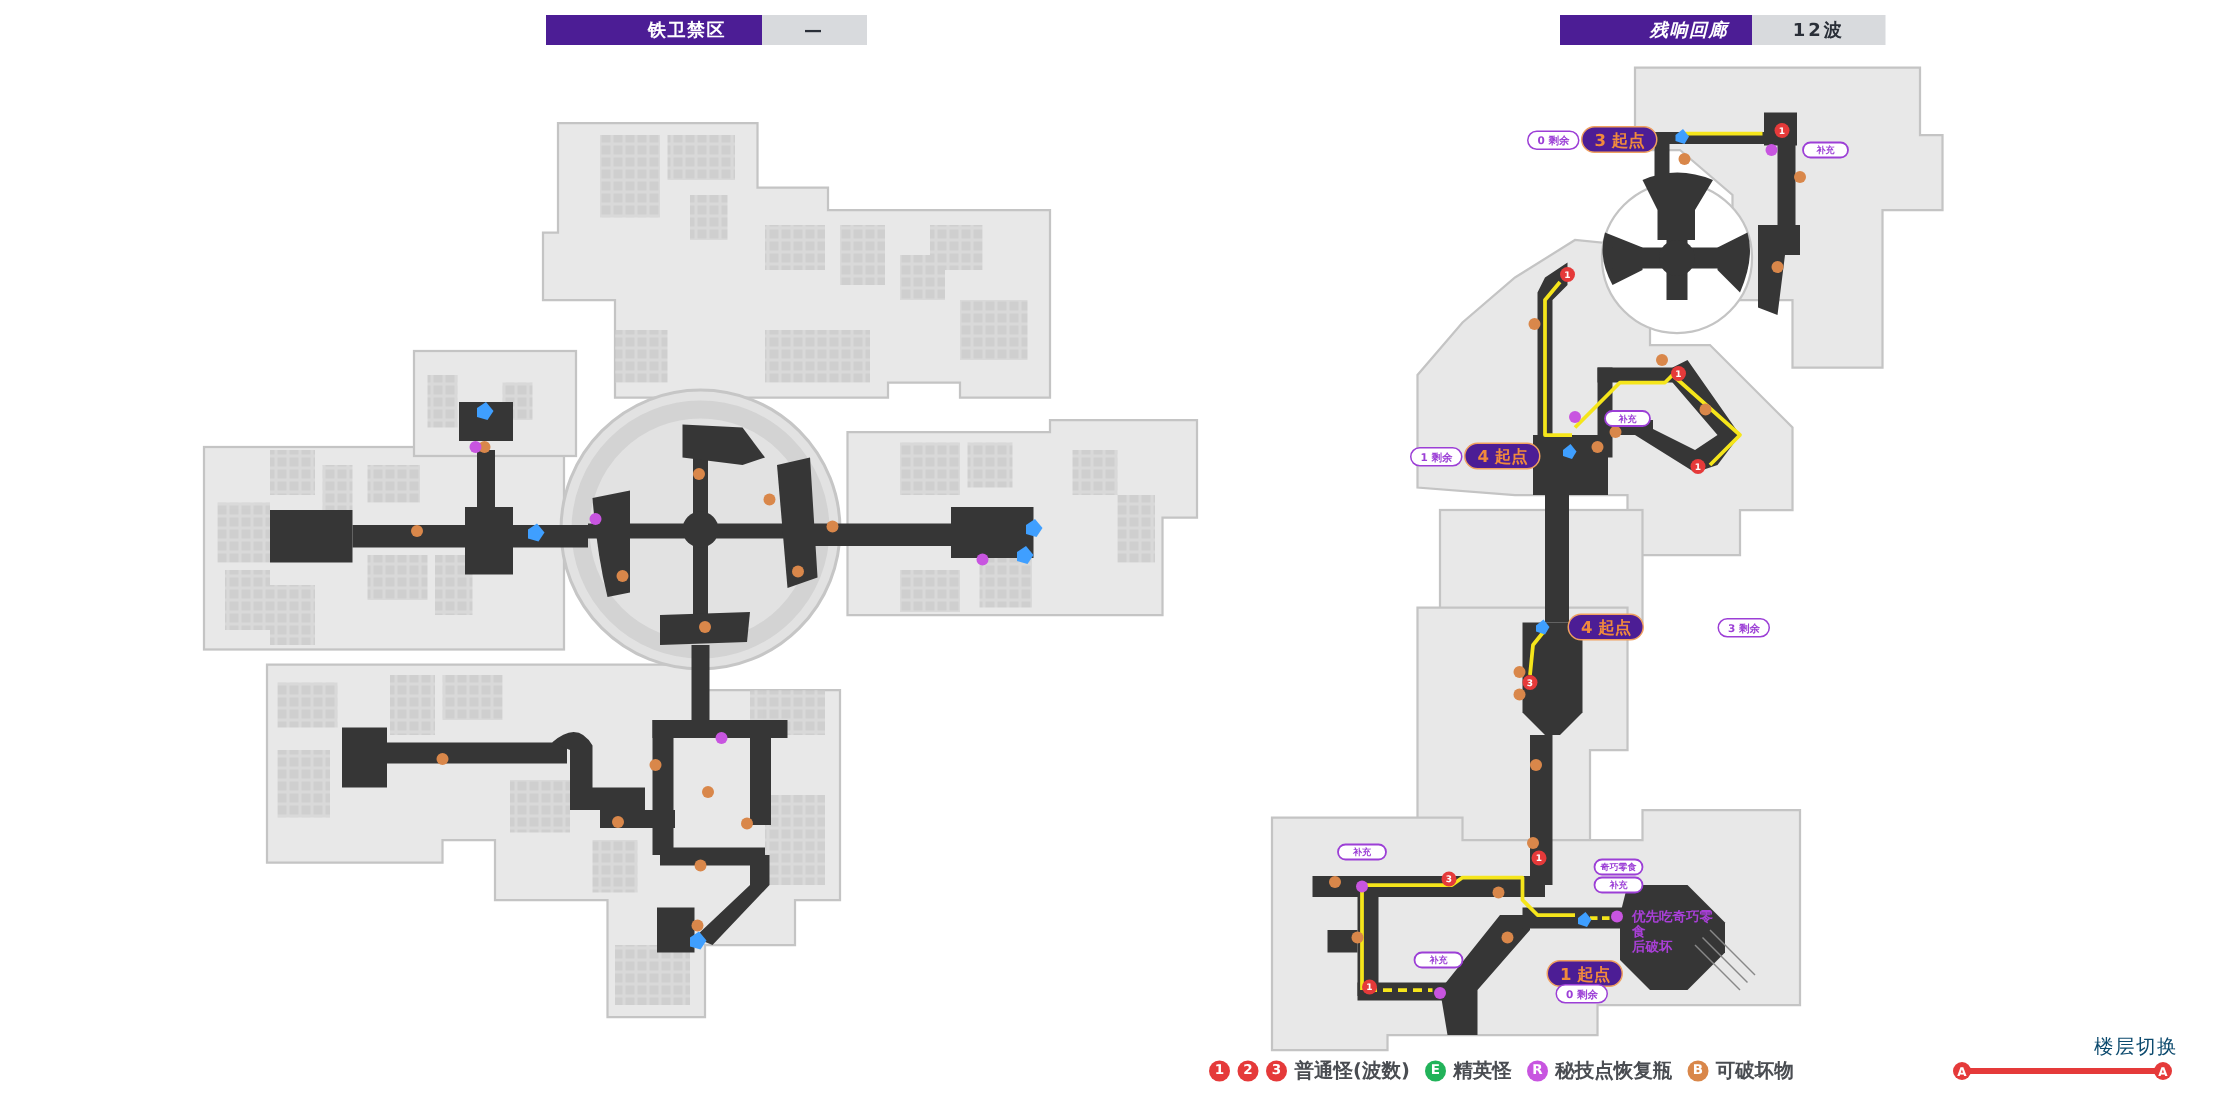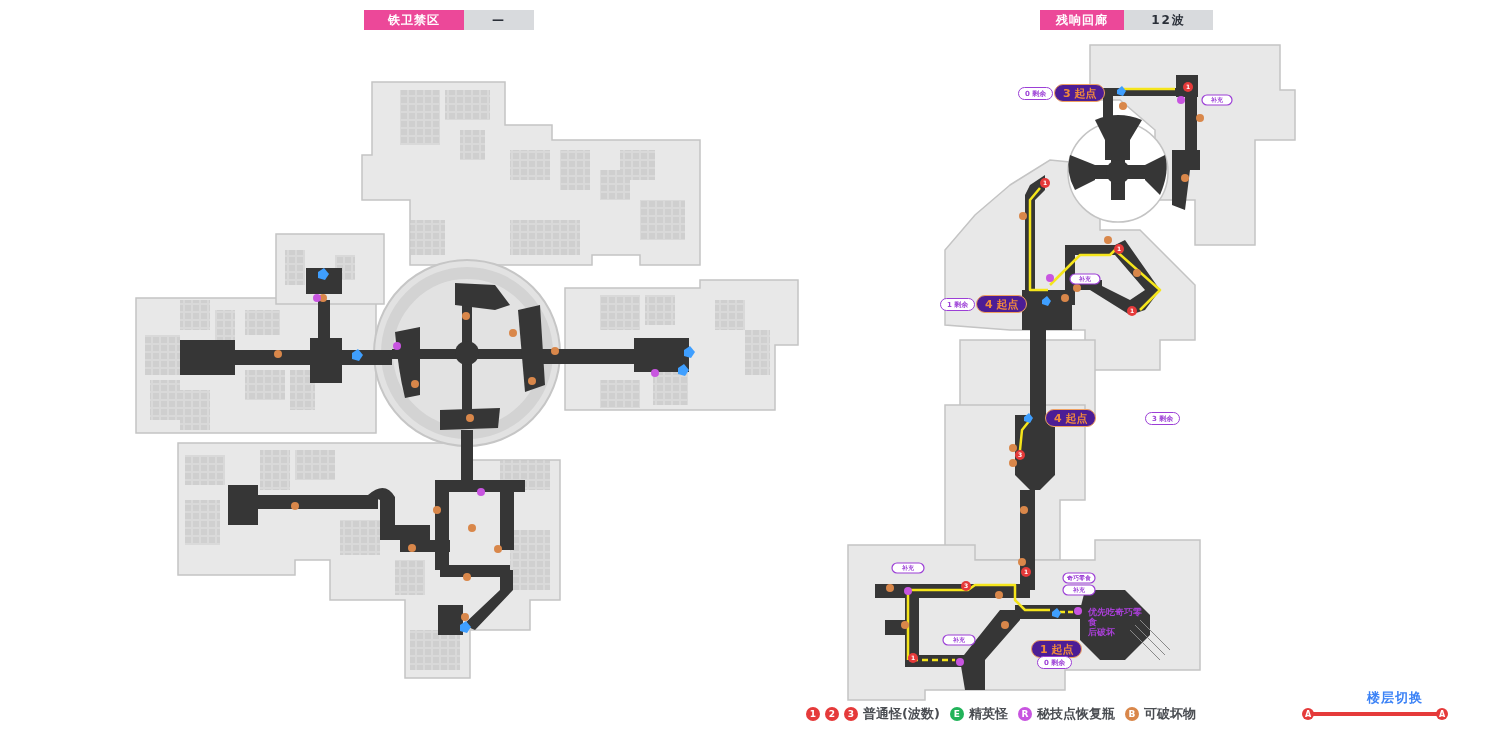--- a/index.html
+++ b/index.html
@@ -1,40 +1,40 @@
 <!DOCTYPE html>
 <html><head>
 <meta charset="utf-8">
 <style>
   html,body{margin:0;padding:0;background:#ffffff;}
   body{width:1487px;height:738px;position:relative;overflow:hidden;font-family:"DejaVu Sans","Liberation Sans",sans-serif;}
   .tab{position:absolute;top:10px;height:20px;display:flex;font-size:12px;font-weight:bold;}
-  .tab .name{background:#ec4899;color:#fff;display:flex;align-items:center;justify-content:center;letter-spacing:1px;}
+  .tab .name{background:#4c1d95;color:#fff;display:flex;align-items:center;justify-content:center;letter-spacing:1px;padding-left:44px;}
   .tab .val{background:#d8dadd;color:#2a2f38;display:flex;align-items:center;justify-content:center;letter-spacing:2px;}
   svg{position:absolute;left:0;top:0;}
   .legend{position:absolute;left:806px;top:703px;height:22px;display:flex;align-items:center;font-size:13px;color:#4a4d52;font-weight:bold;}
   .legend .dot{width:14px;height:14px;border-radius:50%;color:#fff;font-size:9px;display:inline-flex;align-items:center;justify-content:center;margin-right:5px;font-weight:bold;}
   .legend .lbl{margin-right:10px;}
-  .floor-title{position:absolute;left:1367px;top:689px;font-size:13px;color:#3b82f6;font-weight:bold;letter-spacing:1px;}
+  .floor-title{position:absolute;left:1396px;top:689px;font-size:13px;color:#0c4a6e;font-weight:normal;letter-spacing:1px;}
   .floor-bar{position:absolute;left:1302px;top:708px;width:146px;height:12px;}
   .floor-bar .line{position:absolute;left:8px;right:8px;top:4px;height:4px;background:#e53a3a;border-radius:2px;}
   .floor-bar .end{position:absolute;top:0;width:12px;height:12px;border-radius:50%;background:#e53a3a;color:#fff;font-size:8px;display:flex;align-items:center;justify-content:center;font-weight:bold;}
   .tag-start{position:absolute;height:16px;padding:0 8px;border:1.5px solid #f0a060;border-radius:9px;background:#4c1d95;color:#f08a3c;font-size:11px;font-weight:bold;display:flex;align-items:center;white-space:nowrap;}
   .tag-rem{position:absolute;height:11px;padding:0 6px;border:1.5px solid #9c3fd6;border-radius:7px;background:#fff;color:#9c3fd6;font-size:7px;font-weight:bold;display:flex;align-items:center;white-space:nowrap;}
   .tag-note{position:absolute;color:#a83fd6;font-size:9px;font-weight:bold;line-height:10px;}
 </style>
 </head>
 <body>
 
 <div class="tab" style="left:364px;">
   <div class="name" style="width:100px;">铁卫禁区</div>
   <div class="val" style="width:70px;">—</div>
 </div>
 <div class="tab" style="left:1040px;">
-  <div class="name" style="width:84px;">残响回廊</div>
+  <div class="name" style="width:84px;font-style:italic;">残响回廊</div>
   <div class="val" style="width:89px;">12波</div>
 </div>
 
 <svg width="1487" height="738" viewBox="0 0 1487 738">
   <defs>
     <pattern id="grid" width="8" height="8" patternUnits="userSpaceOnUse">
       <rect width="8" height="8" fill="#d6d6d6"></rect>
       <rect x="1" y="1" width="6" height="6" fill="#cacaca"></rect>
     </pattern>
   </defs>

